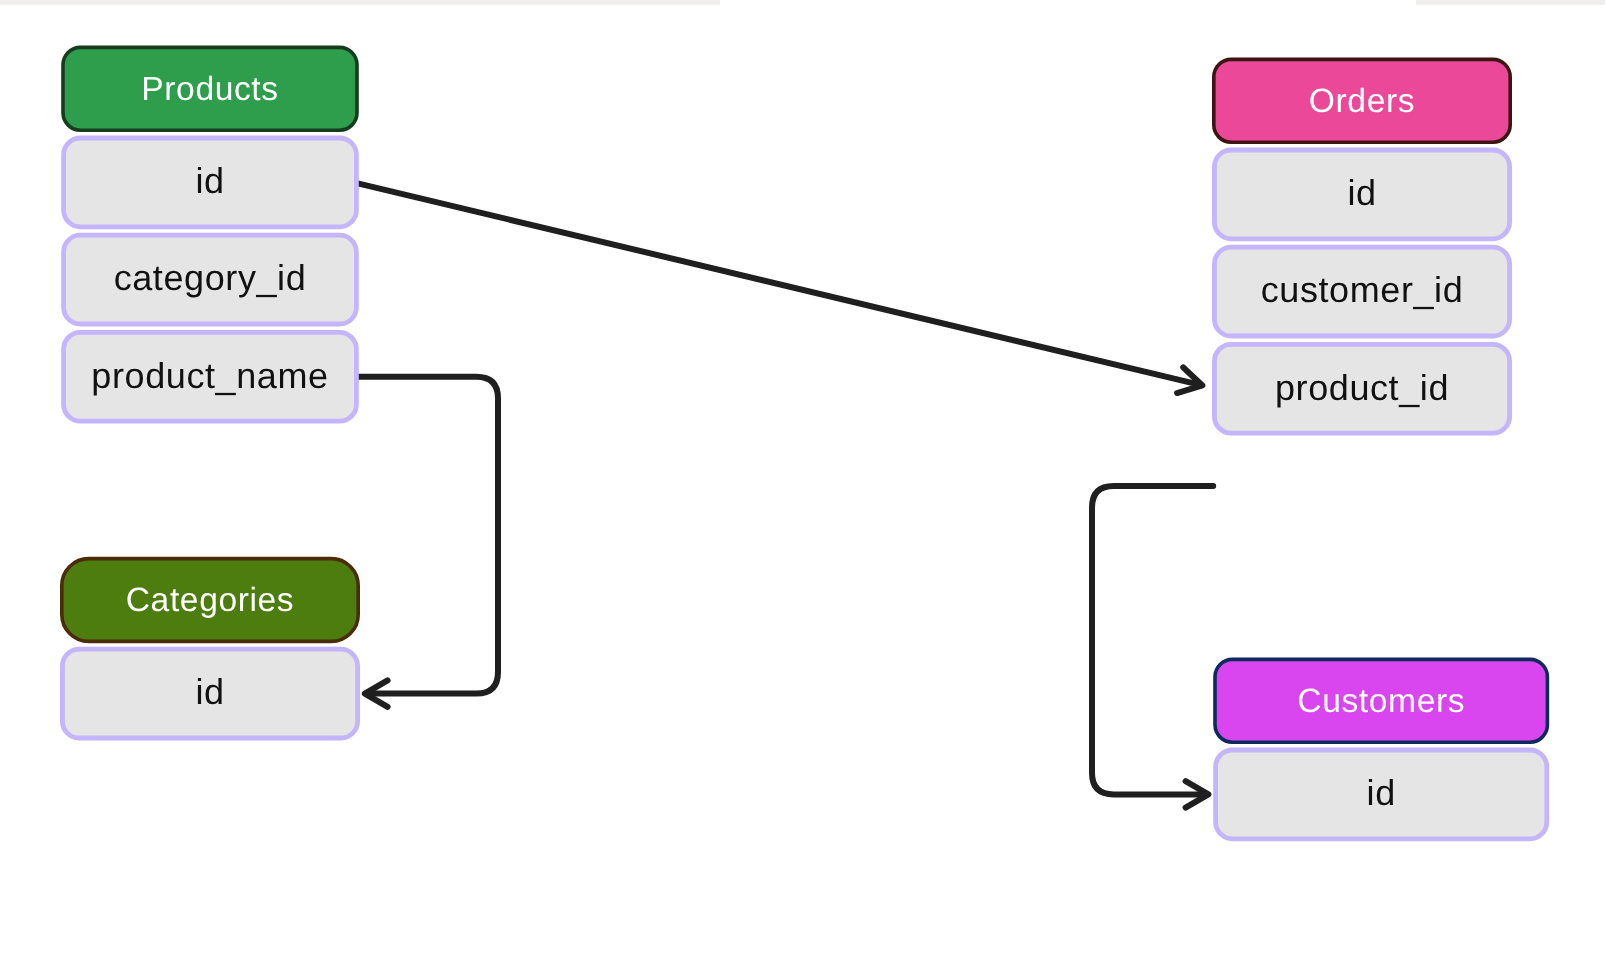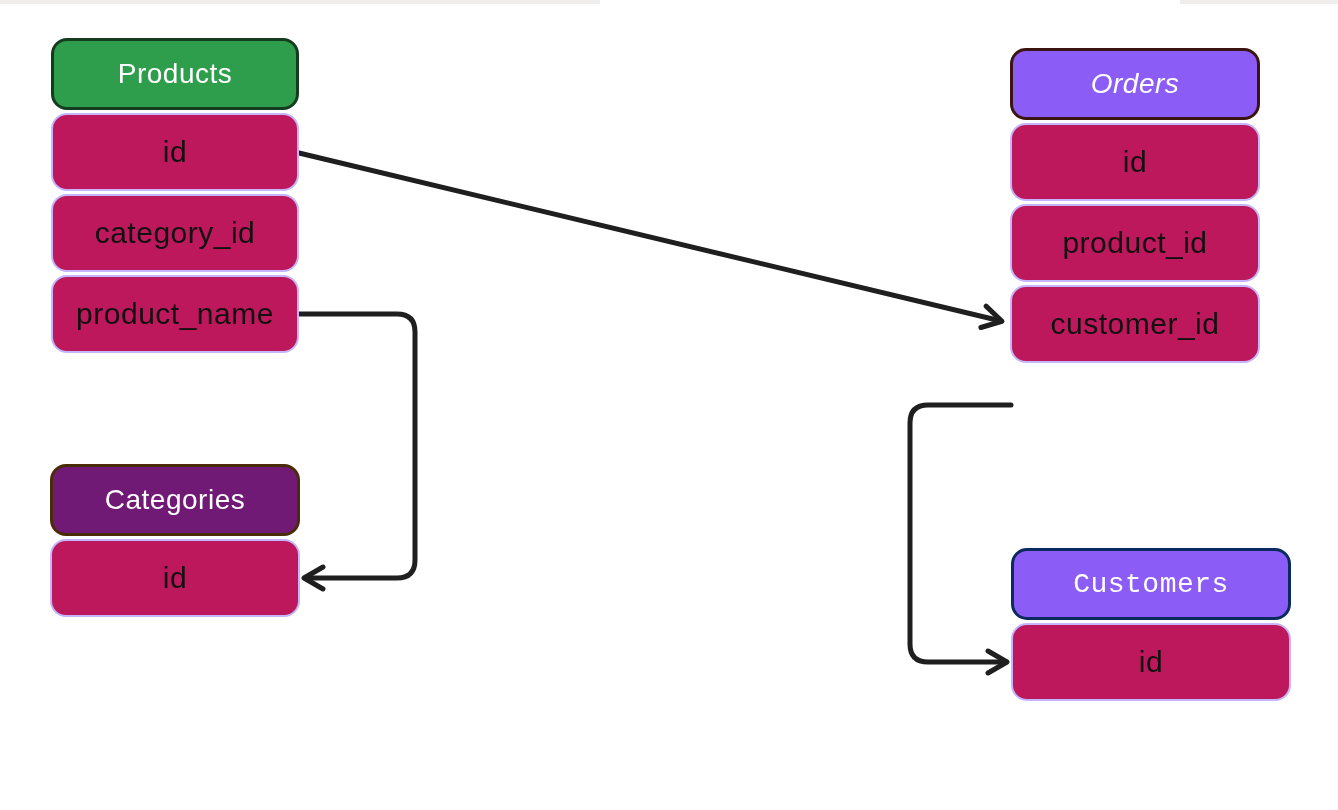--- a/index.html
+++ b/index.html
@@ -40,28 +40,28 @@
     border-radius: 16px;
     display: flex;
     align-items: center;
     justify-content: center;
     color: #ffffff;
     font-size: 28px;
     letter-spacing: 0.5px;
     box-sizing: border-box;
   }
   .thead.green  { background: #2e9e4d; border-color: #163c1f; }
-  .thead.red    { background: #8b5cf6; border-color: #3c1512; font-style: italic; }
-  .thead.orange { background: #701a75; border-color: #4a2c08; }
-  .thead.blue   { background: #8b5cf6; border-color: #0d2a5e; font-family: Liberation Mono, monospace; }
+  .thead.red    { background: #ec4899; border-color: #3c1512; }
+  .thead.orange { background: #4d7c0f; border-color: #4a2c08; border-radius: 24px; }
+  .thead.blue   { background: #d946ef; border-color: #0d2a5e; }
   .trow {
     height: 78px;
     margin-top: 3px;
-    background: #be185d;
-    border: 2px solid #c4b5fd;
+    background: #e5e5e5;
+    border: 4px solid #c4b5fd;
     border-radius: 16px;
     display: flex;
     align-items: center;
     justify-content: center;
     color: #111111;
     font-size: 30px;
     letter-spacing: 0.5px;
     box-sizing: border-box;
   }
 </style>
@@ -87,22 +87,22 @@
   <div class="table" style="left:51px; top:38px; width:248px;">
     <div class="thead green">Products</div>
     <div class="trow">id</div>
     <div class="trow">category_id</div>
     <div class="trow">product_name</div>
   </div>
 
   <div class="table" style="left:1010px; top:48px; width:250px;">
     <div class="thead red">Orders</div>
     <div class="trow">id</div>
+    <div class="trow">customer_id</div>
     <div class="trow">product_id</div>
-    <div class="trow">customer_id</div>
   </div>
 
   <div class="table" style="left:50px; top:464px; width:250px;">
     <div class="thead orange">Categories</div>
     <div class="trow">id</div>
   </div>
 
   <div class="table" style="left:1011px; top:548px; width:280px;">
     <div class="thead blue">Customers</div>
     <div class="trow">id</div>

